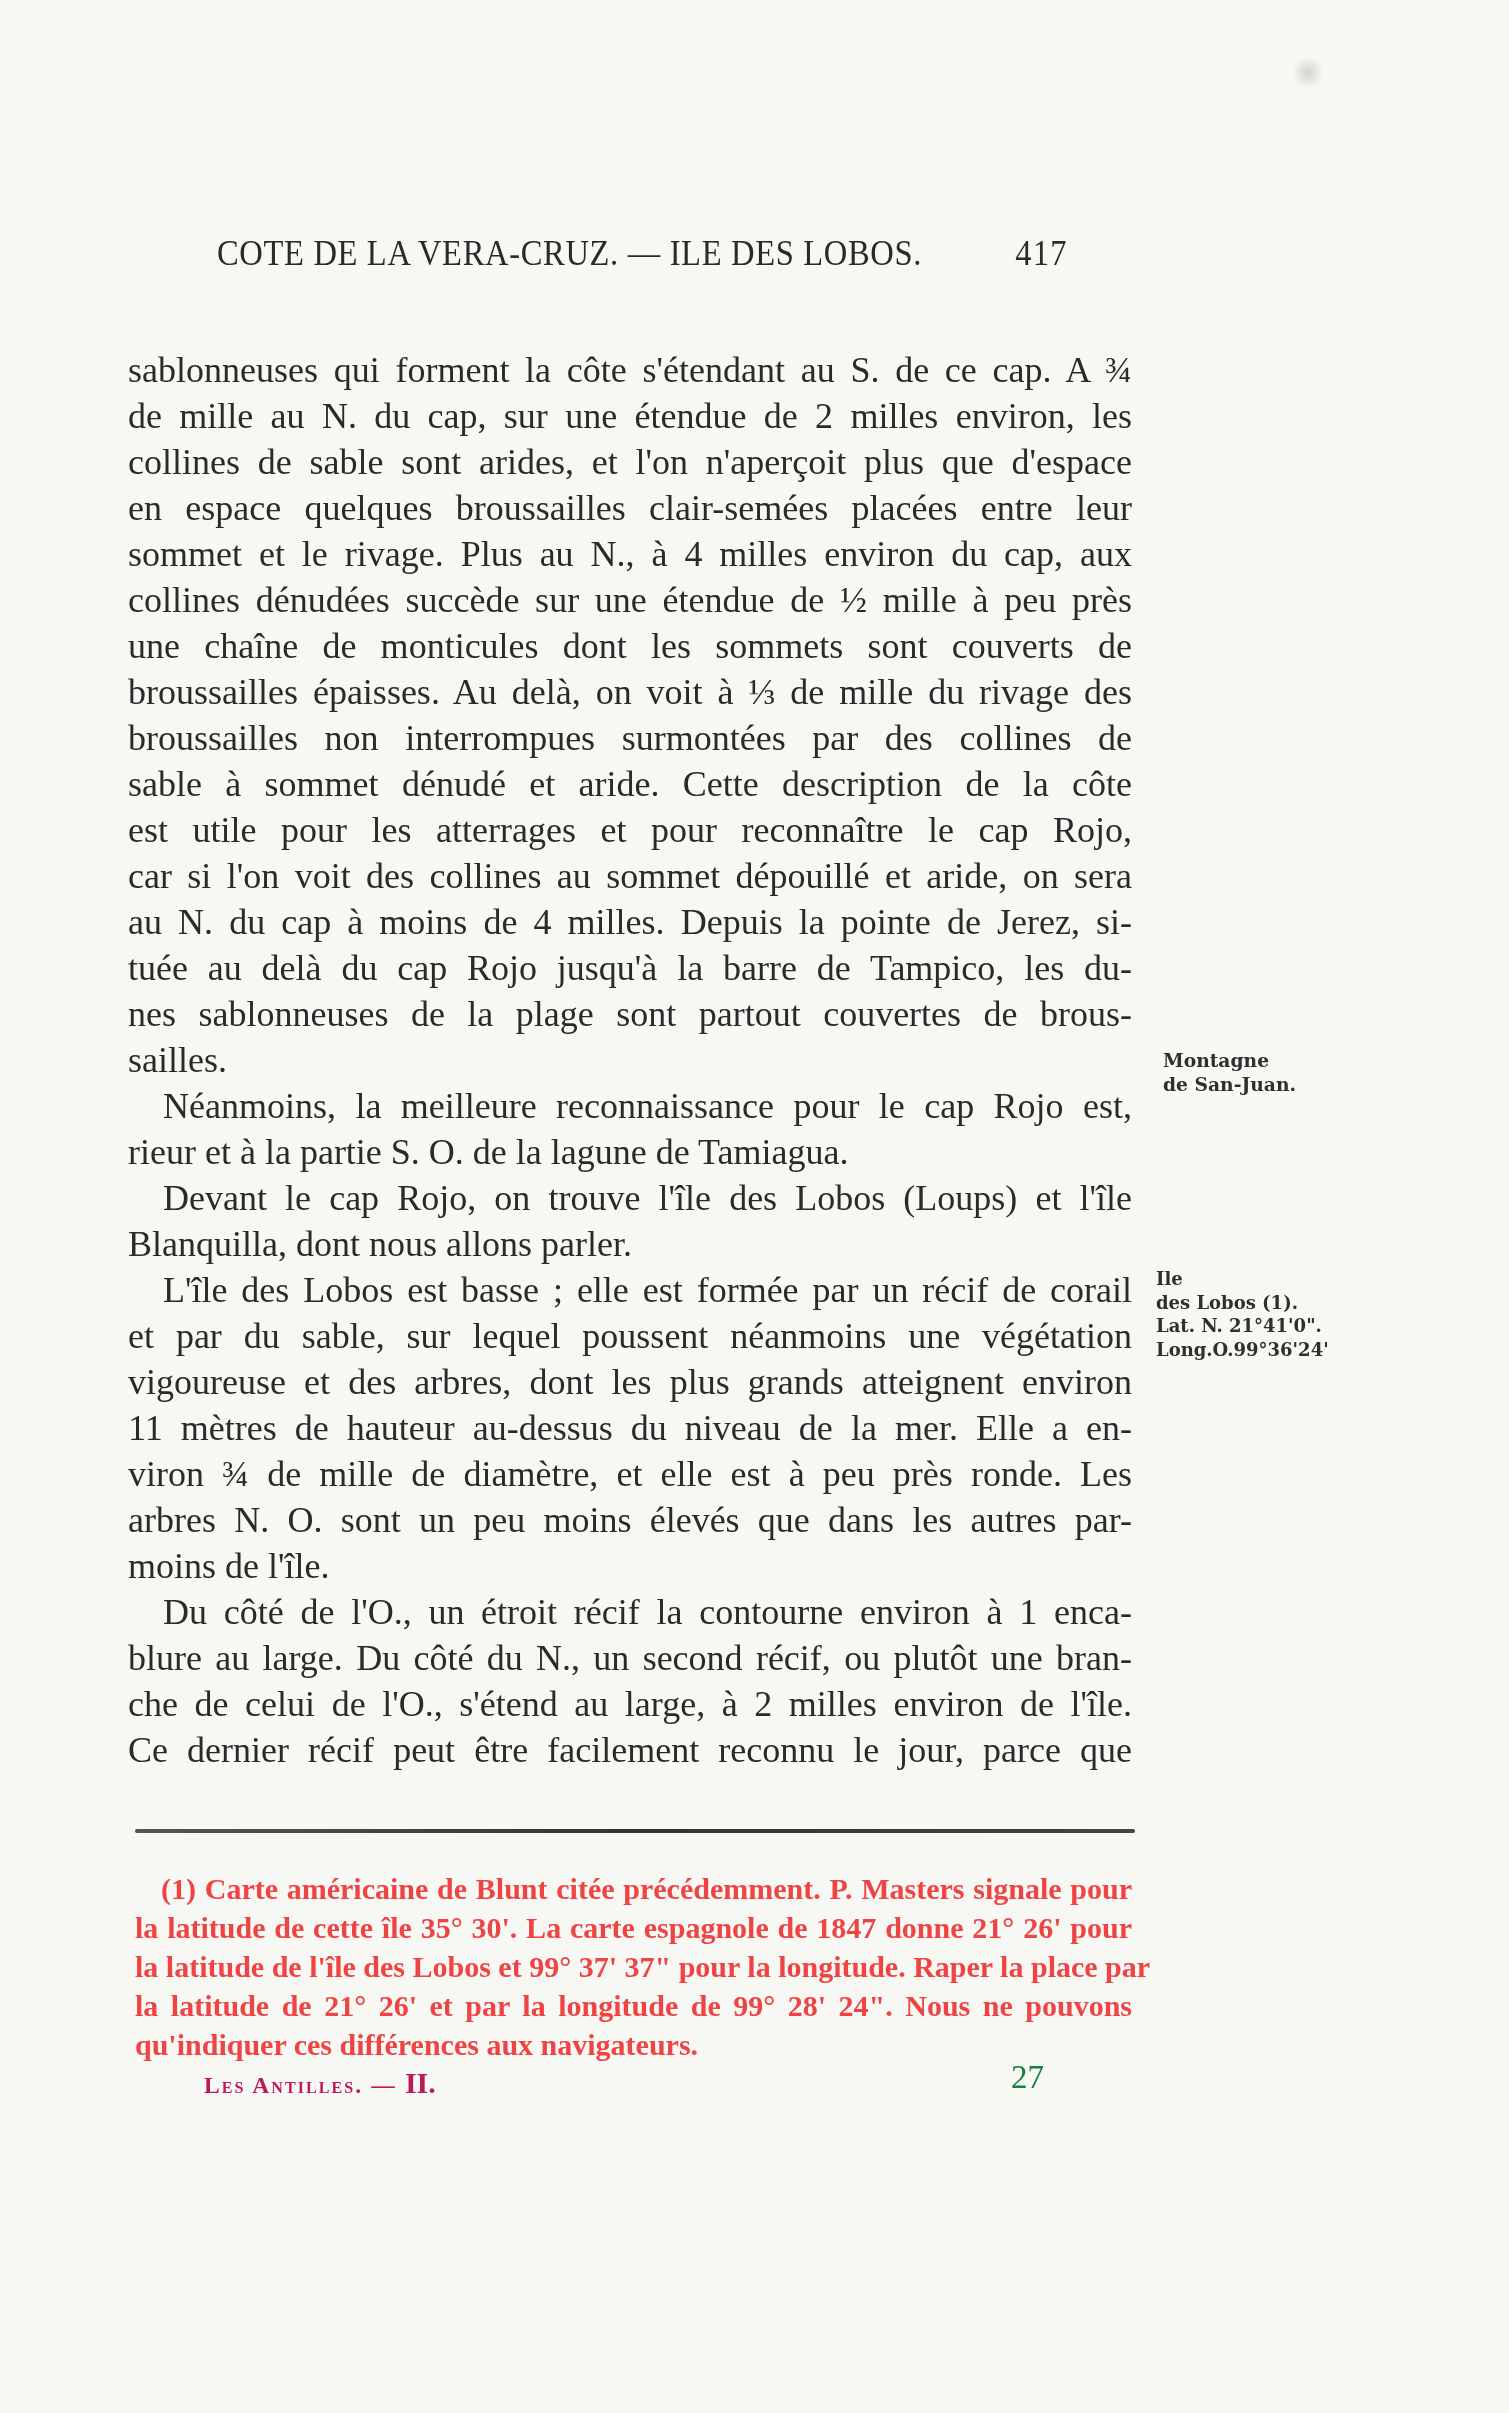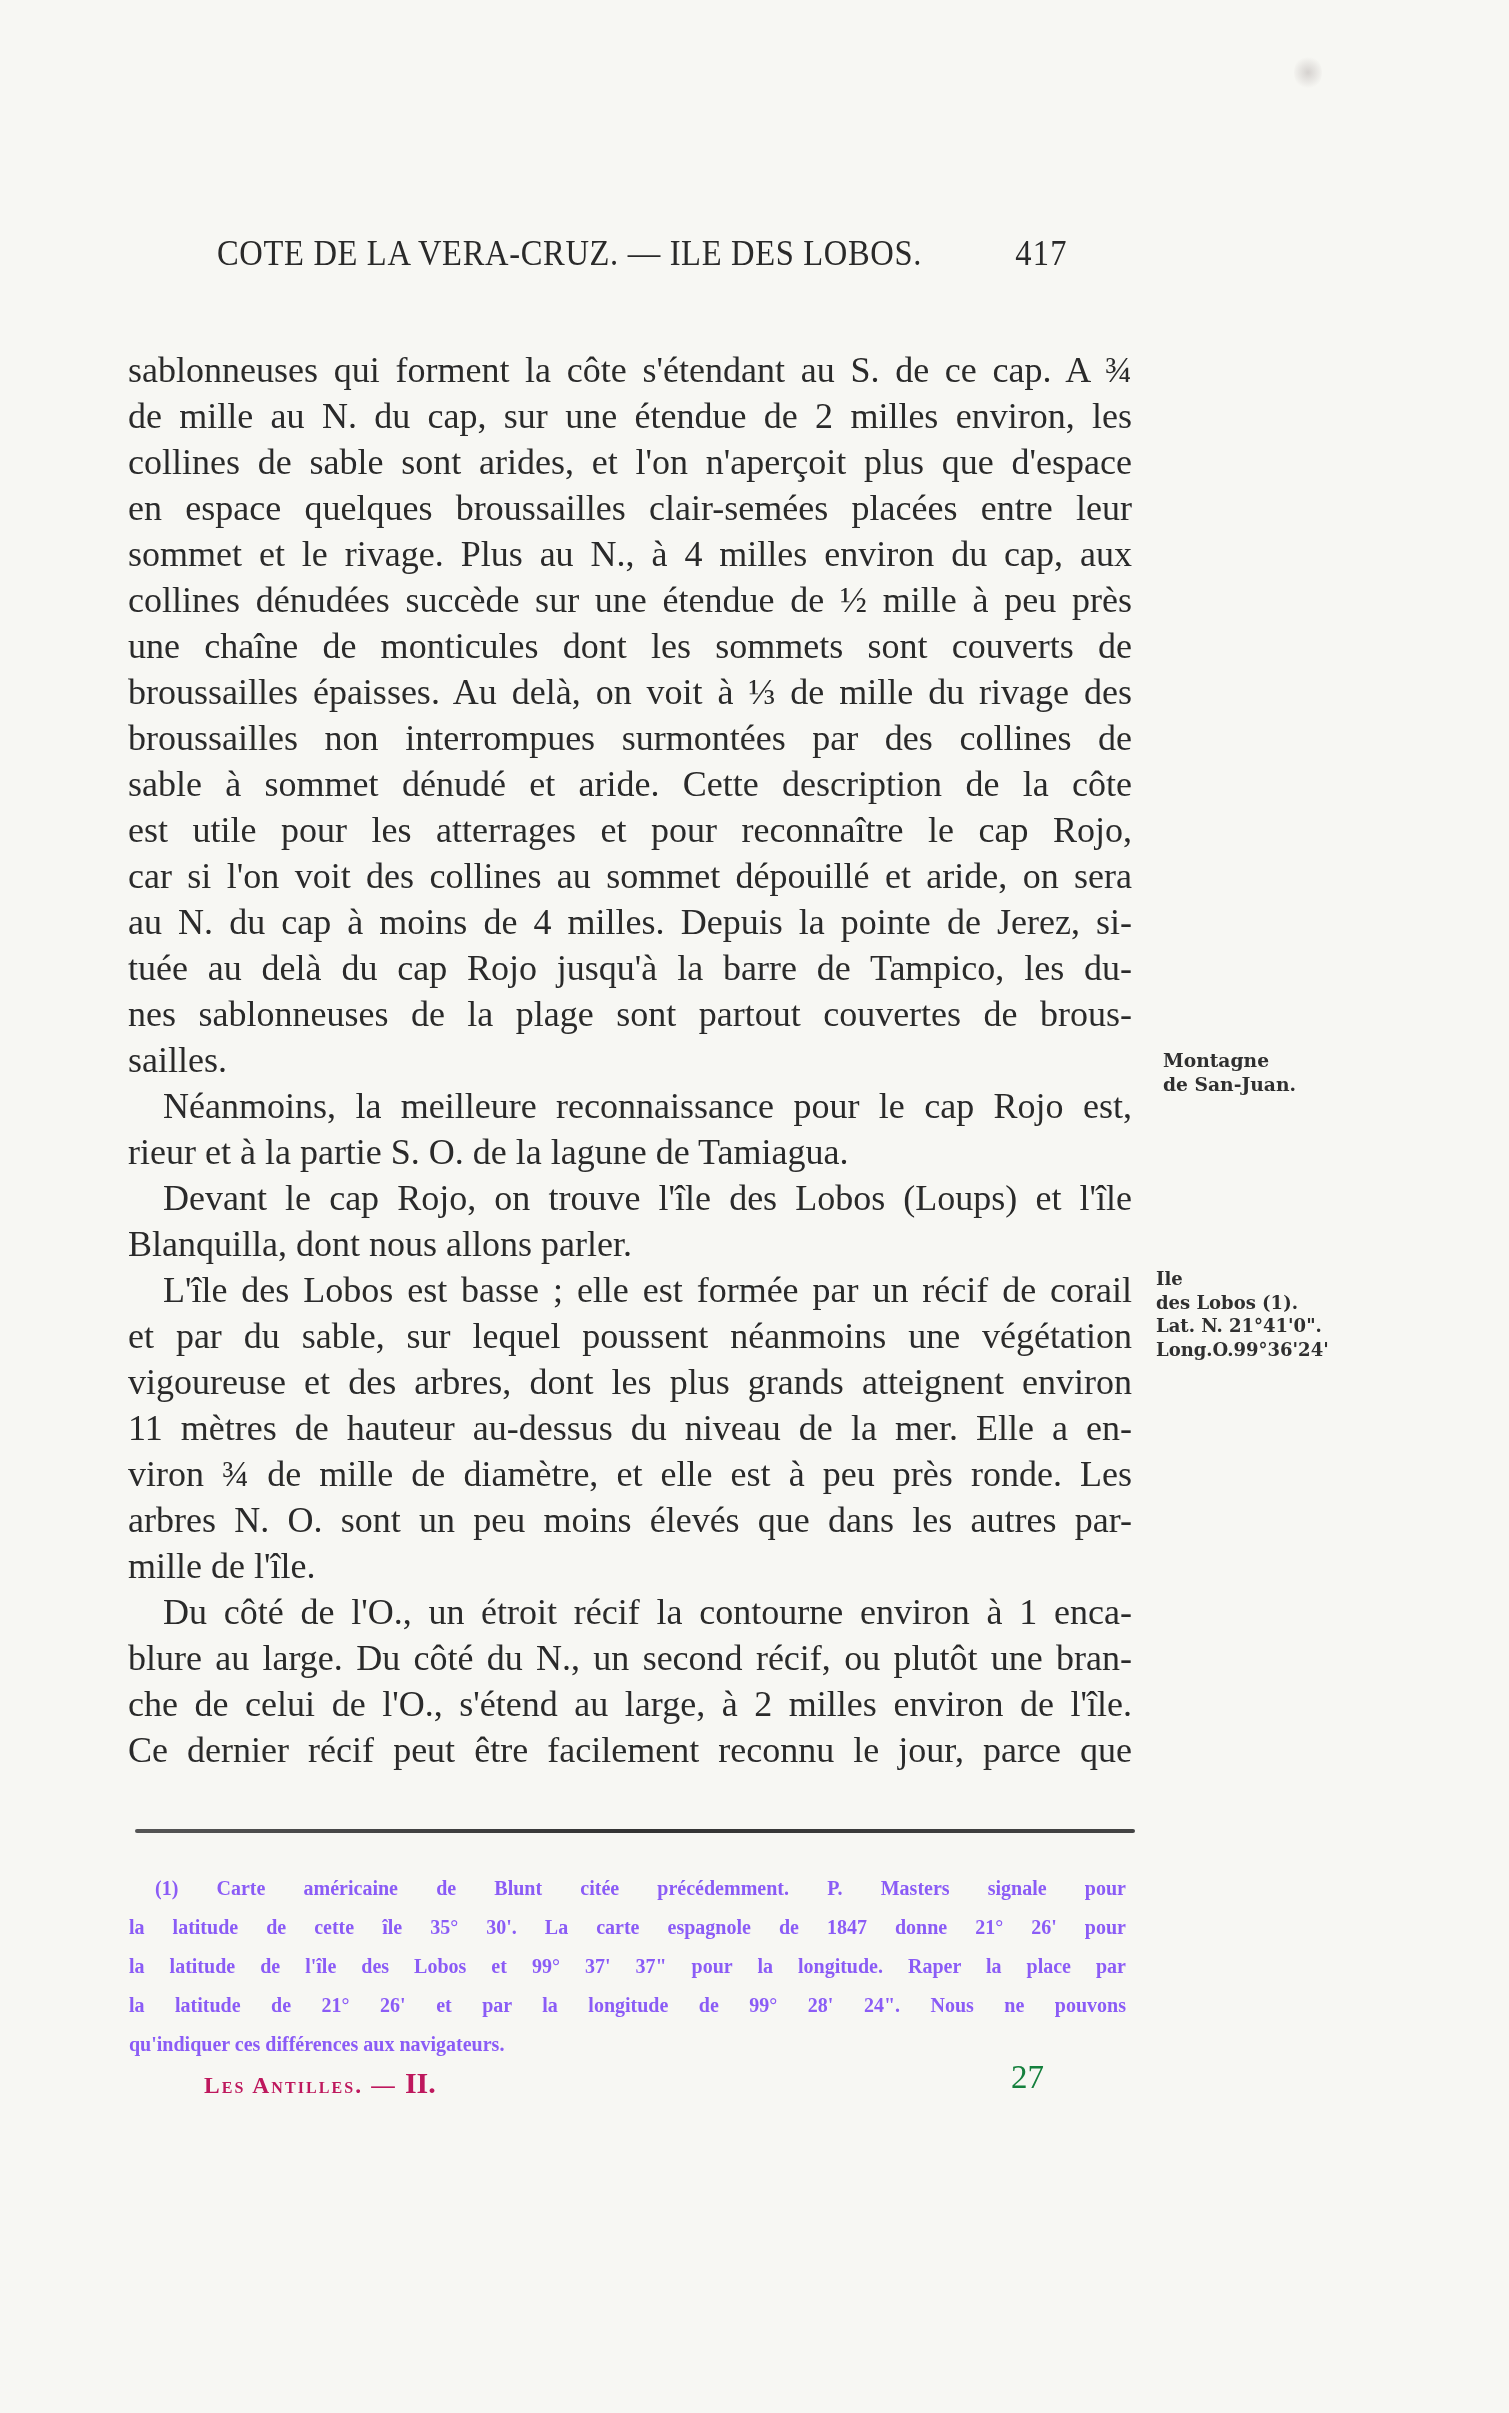--- a/index.html
+++ b/index.html
@@ -51,27 +51,27 @@
   .sidenote.lobos { left: 1156px; top: 1267px; width: 221px; font-size: 18px; line-height: 23.5px; }
   .footnote-rule {
     position: absolute;
     left: 135px; top: 1829px;
     width: 1000px; height: 3.5px;
     background: linear-gradient(to right, #555 0%, #333 50%, #444 100%);
     border-radius: 2.1px;
   }
   .footnotes {
     position: absolute;
-    left: 129px; top: 1869px;
+    left: 135px; top: 1869px;
     width: 997px;
-    font-size: 20px;
+    font-size: 30px;
     line-height: 39px;
     font-family: "Liberation Serif", serif;
     font-weight: bold;
-    color: #8b5cf6;
+    color: #ef4444;
   }
   .footnotes .fline {
     display: block; white-space: nowrap;
     text-align: justify; text-align-last: justify;
     height: 39px;
   }
   .footnotes .fline.first { padding-left: 26px; }
   .footnotes .fline.last { text-align-last: left; }
   .signature {
     position: absolute; left: 204px; top: 2066px;
@@ -119,21 +119,21 @@
     <span class="line indent" style="display: block;">Néanmoins, la meilleure reconnaissance pour le cap Rojo est,</span>
     <span class="line last" style="display: block;">rieur et à la partie S. O. de la lagune de Tamiagua.</span>
     <span class="line indent" style="display: block;">Devant le cap Rojo, on trouve l'île des Lobos (Loups) et l'île</span>
     <span class="line last" style="display: block;">Blanquilla, dont nous allons parler.</span>
     <span class="line indent" style="display: block;">L'île des Lobos est basse ; elle est formée par un récif de corail</span>
     <span class="line" style="display: block;">et par du sable, sur lequel poussent néanmoins une végétation</span>
     <span class="line" style="display: block;">vigoureuse et des arbres, dont les plus grands atteignent environ</span>
     <span class="line" style="display: block;">11 mètres de hauteur au-dessus du niveau de la mer. Elle a en-</span>
     <span class="line" style="display: block;">viron ¾ de mille de diamètre, et elle est à peu près ronde. Les</span>
     <span class="line" style="display: block;">arbres N. O. sont un peu moins élevés que dans les autres par-</span>
-    <span class="line last" style="display: block;">mille de l'île.</span>
+    <span class="line last" style="display: block;">moins de l'île.</span>
     <span class="line indent" style="display: block;">Du côté de l'O., un étroit récif la contourne environ à 1 enca-</span>
     <span class="line" style="display: block;">blure au large. Du côté du N., un second récif, ou plutôt une bran-</span>
     <span class="line" style="display: block;">che de celui de l'O., s'étend au large, à 2 milles environ de l'île.</span>
     <span class="line" style="display: block;">Ce dernier récif peut être facilement reconnu le jour, parce que</span>
   </div>
 
 <div class="sidenote montagne">
   <div>Montagne</div>
   <div>de San-Juan.</div>
 </div>

